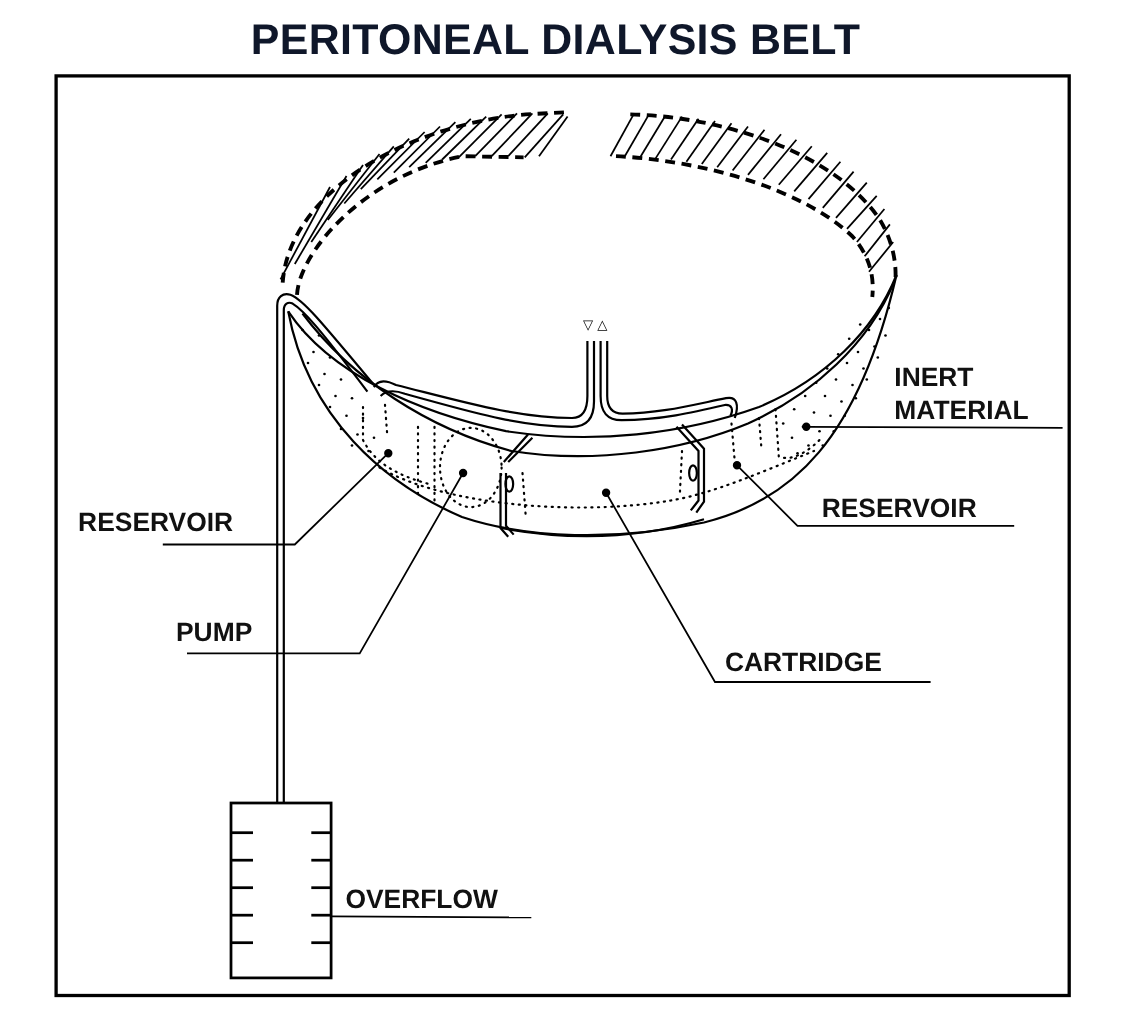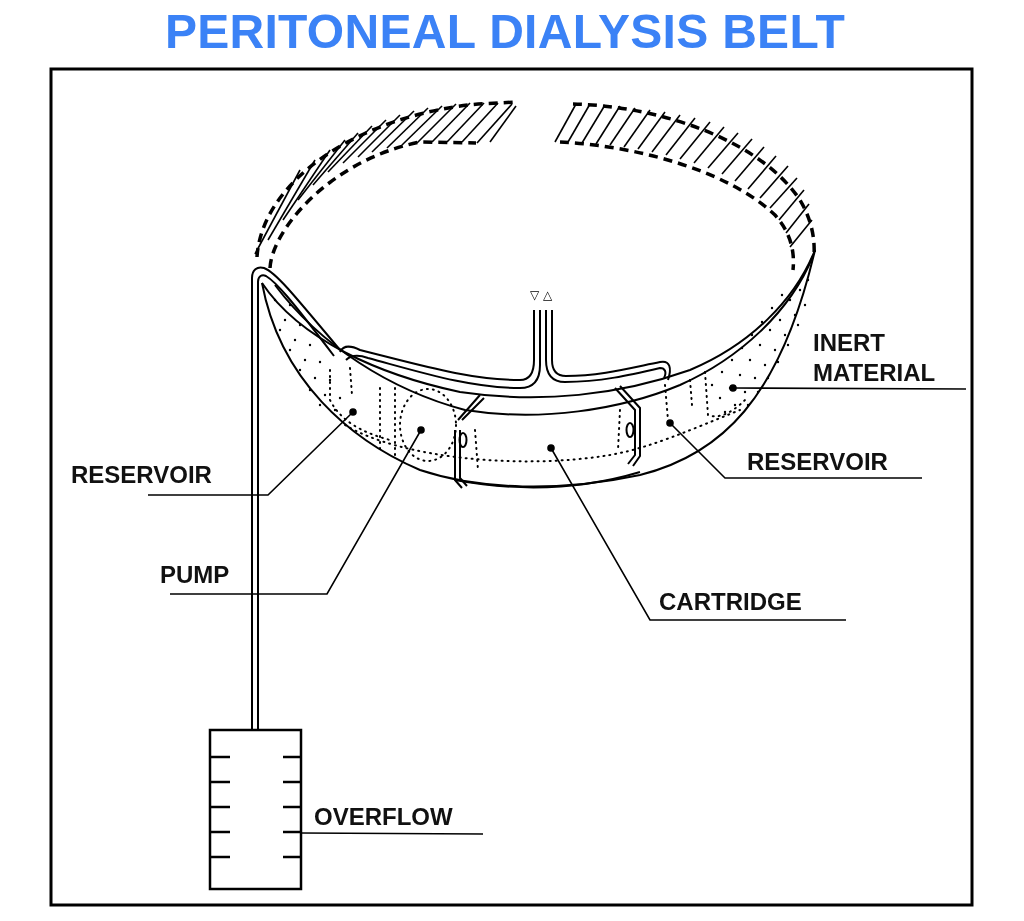--- a/index.html
+++ b/index.html
@@ -1,20 +1,20 @@
 <!DOCTYPE html>
 <html><head>
   <meta charset="utf-8">
   <style>
     html, body { margin: 0; padding: 0; background: #ffffff; }
     body { width: 1024px; height: 921px; position: relative; overflow: hidden; }
     .title {
-      position: absolute; left: 0; top: 4px; width: 1010px; text-align: center;
-      font-family: "Liberation Sans", sans-serif; font-weight: bold; font-size: 48px;
-      color: #3b82f6; letter-spacing: 0.3px;
+      position: absolute; left: 0; top: 15px; width: 1010px; text-align: center;
+      font-family: "Liberation Sans", sans-serif; font-weight: bold; font-size: 39px;
+      color: #0f172a; letter-spacing: 0.3px;
     }
     svg { position: absolute; left: 0; top: 0; }
     .lbl { font-family: "Liberation Sans", sans-serif; font-weight: bold; font-size: 24px; fill: #111; }
   </style>
 </head>
 <body>
 
 <div class="title">PERITONEAL DIALYSIS BELT</div>
 
 <svg width="1024" height="921" viewBox="0 0 1024 921">

